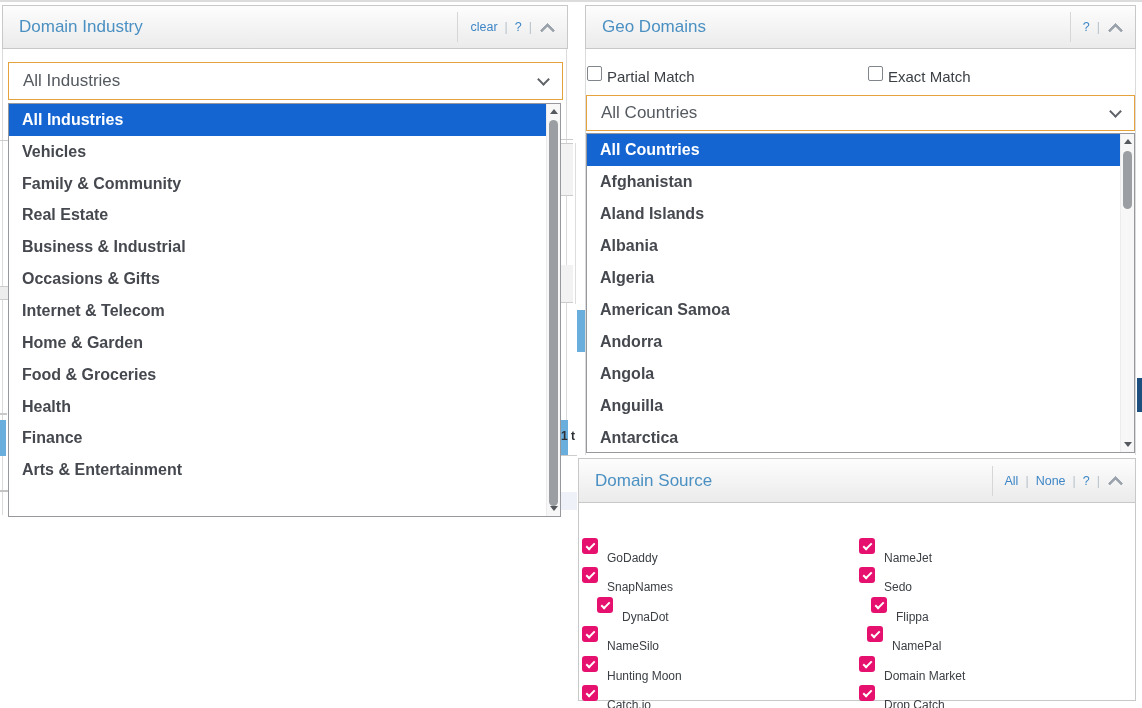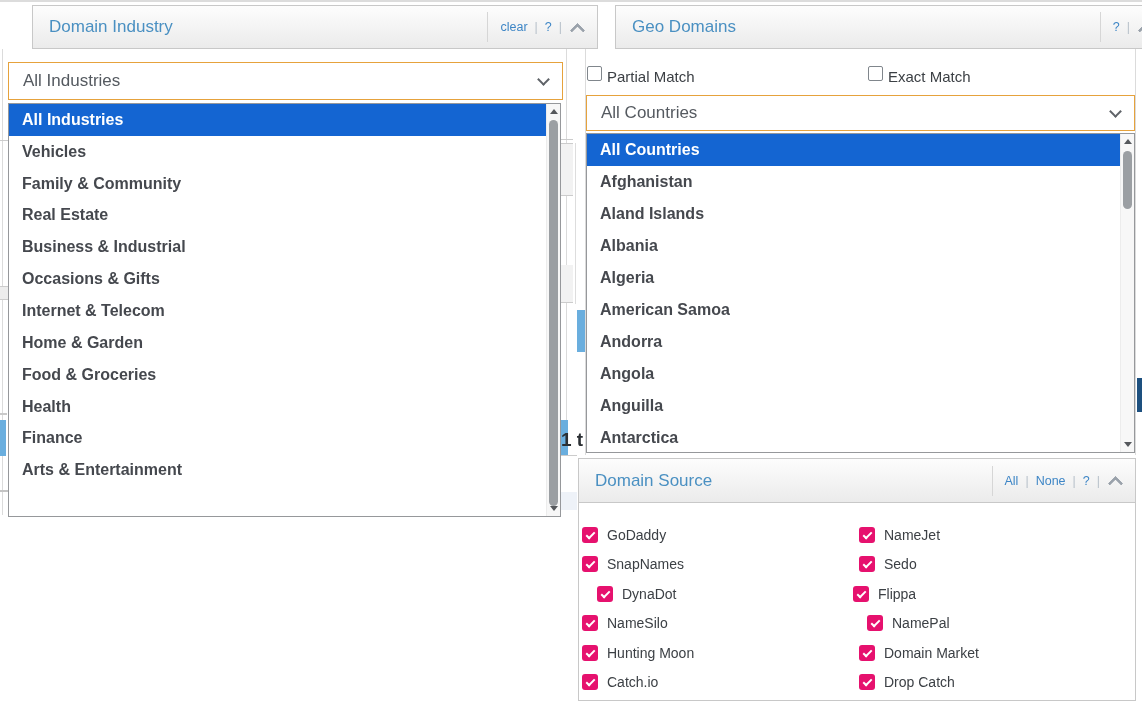--- a/index.html
+++ b/index.html
@@ -2,30 +2,29 @@
 <html><head>
 <meta charset="utf-8">
 <style>
   * { margin:0; padding:0; box-sizing:border-box; }
   html,body { background:#fff; }
   body { font-family:"Liberation Sans", sans-serif; }
   .stage { position:relative; width:1142px; height:708px; background:#fff; overflow:hidden; }
 
   
   .frag { position:absolute; }
-  .frag-text { position:absolute; font-size:19px; font-weight:700; color:#2b2f33; }
+  .frag-text { position:absolute; font-size:12px; font-weight:700; color:#2b2f33; }
 
   
   .panel-header {
     position:absolute; height:44px;
     background:linear-gradient(#fdfdfd,#ebebeb);
     border:1px solid #c8c8c8;
     display:flex; align-items:center; justify-content:space-between;
     padding:0 12px 0 16px;
-    margin-left:30px;
   }
   .panel-title { font-size:17px; color:#4a90c2; }
   .header-controls {
     display:flex; align-items:center; gap:7px;
     font-size:12.5px; color:#3e86c6;
     border-left:1px solid #d6d6d6; padding-left:12px; height:30px;
   }
   .hdr-link { color:#3e86c6; text-decoration:none; cursor:pointer; }
   .pipe { color:#b9c2cb; }
   .chev-up { width:16px; height:11px; position:relative; cursor:pointer; display:inline-block; }
@@ -82,21 +81,21 @@
   .src-row { position:absolute; display:flex; align-items:center; gap:9px; cursor:pointer; }
   .src-cb {
     width:16px; height:16px; border-radius:3px; background:#e6116e;
     display:flex; align-items:center; justify-content:center; flex:0 0 auto; cursor:pointer;
   }
   .src-cb .tick {
     width:9px; height:5px;
     border-left:2px solid #fff; border-bottom:2px solid #fff;
     transform:rotate(-45deg); margin-top:-2px;
   }
-  .src-label { font-size:14px; color:#3c4045; }
+  .src-label { font-size:12px; color:#3c4045;margin-top:24px; }
 </style>
 </head>
 <body>
 
 <div class="stage">
 
   <div class="frag" style="left:0;top:0;width:1142px;height:2px;background:#dcdcdc;"></div>
   <div class="frag" style="left:2px;top:49px;width:1px;height:466px;background:#dbdbdb;"></div>
   <div class="frag" style="left:566px;top:49px;width:1px;height:406px;background:#dbdbdb;"></div>
   <div class="frag" style="left:0;top:140px;width:8px;height:1px;background:#cccccc;"></div>
@@ -258,21 +257,21 @@
           <span class="tick"></span>
         </span>
       <span class="src-label">NameJet</span>
     </div>
     <div class="src-row" style="left:280px;top:97px;">
       <span class="src-cb">
           <span class="tick"></span>
         </span>
       <span class="src-label">Sedo</span>
     </div>
-    <div class="src-row" style="left:274px;top:127px;text-align:right;">
+    <div class="src-row" style="left:292px;top:127px;text-align:right;">
       <span class="src-cb">
           <span class="tick"></span>
         </span>
       <span class="src-label">Flippa</span>
     </div>
     <div class="src-row" style="left:280px;top:156px;padding-left:8px;">
       <span class="src-cb">
           <span class="tick"></span>
         </span>
       <span class="src-label">NamePal</span>

